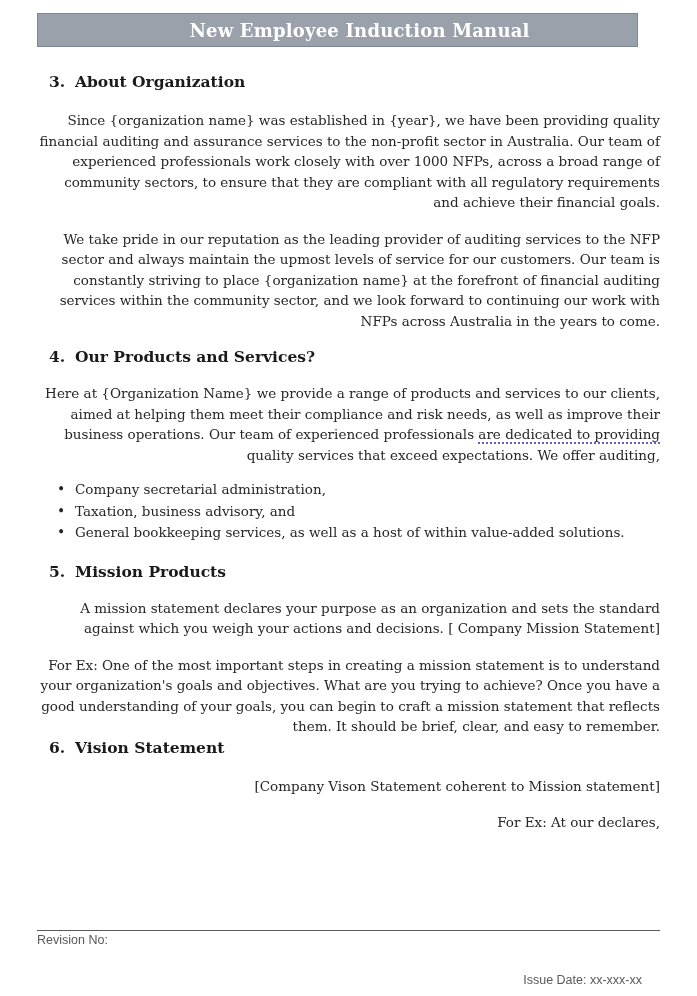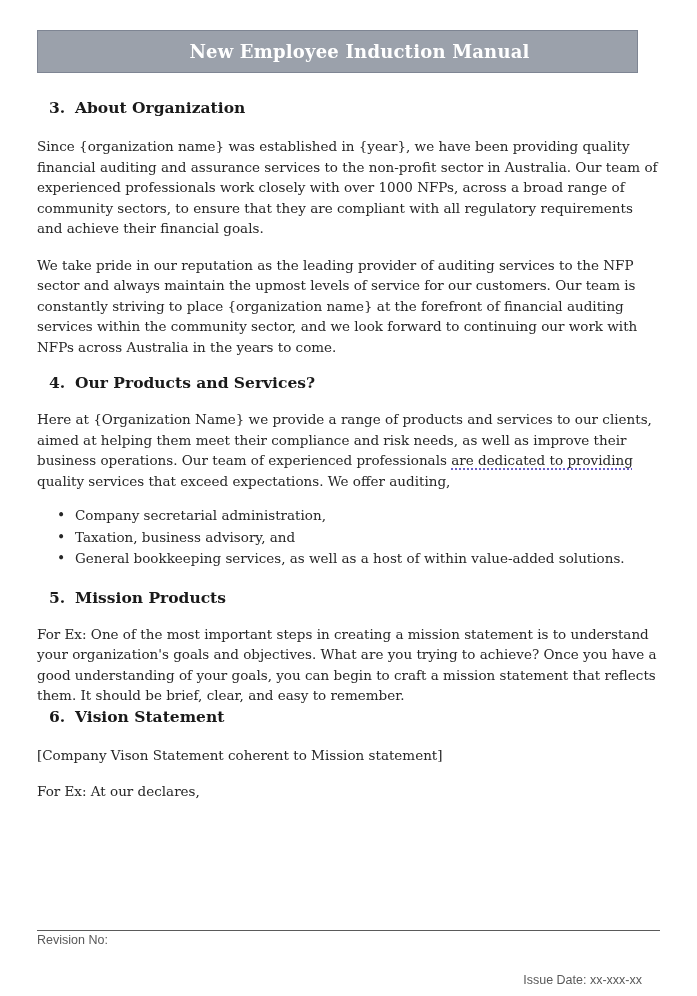--- a/index.html
+++ b/index.html
@@ -14,22 +14,22 @@
   .page{
     position:relative;
     width:697px;height:996px;
     background:#ffffff;
     overflow:hidden;
     font-family:"DejaVu Serif","Liberation Serif",serif;
     color:var(--body-text);
   }
   .content{padding:0 37px;}
   .banner{
-    margin-top:30px;
-    height:43px;
+    margin-top:13px;
+    height:34px;
     width:601px;
     background:var(--banner-bg);
     border:1px solid var(--banner-border);
     display:flex;align-items:center;justify-content:center;
   }
   .banner-title{
     padding-left:44px;
     color:#ffffff;
     font-size:18px;
     font-weight:bold;
@@ -44,21 +44,21 @@
   }
   h2 .h-num{display:inline-block;width:26px;}
   .h3-top{margin-top:24px;}
   .h4-top{margin-top:15px;}
   .h5-top{margin-top:17px;}
   .h6-top{}
   p{
     font-size:13.5px;
     line-height:20.5px;
     margin-top:16px;
-    text-align:left;
+    text-align:right;
   }
   p.after-heading{margin-top:18px;}
   .grammar-underline{
     text-decoration:underline dotted var(--underline) 2px;
     text-underline-offset:3px;
   }
   ul.bullets{
     list-style:none;
     margin-top:14px;
   }
@@ -115,20 +115,21 @@
 
     <ul class="bullets">
       <li>Company secretarial administration,</li>
       <li>Taxation, business advisory, and</li>
       <li>General bookkeeping services, as well as a host of within value-added solutions.</li>
     </ul>
 
     <h2 class="h5-top">
       <span class="h-num">5.</span><span>Mission Products</span>
     </h2>
+    <p>A mission statement declares your purpose as an organization and sets the standard against which you weigh your actions and decisions. [ Company Mission Statement]</p>
     <p>For Ex: One of the most important steps in creating a mission statement is to understand your organization's goals and objectives. What are you trying to achieve? Once you have a good understanding of your goals, you can begin to craft a mission statement that reflects them. It should be brief, clear, and easy to remember.</p>
 
     <h2 class="h6-top">
       <span class="h-num">6.</span><span>Vision Statement</span>
     </h2>
     <p class="after-heading">[Company Vison Statement coherent to Mission statement]</p>
     <p>For Ex: At our declares,</p>
 
   </div>
 

